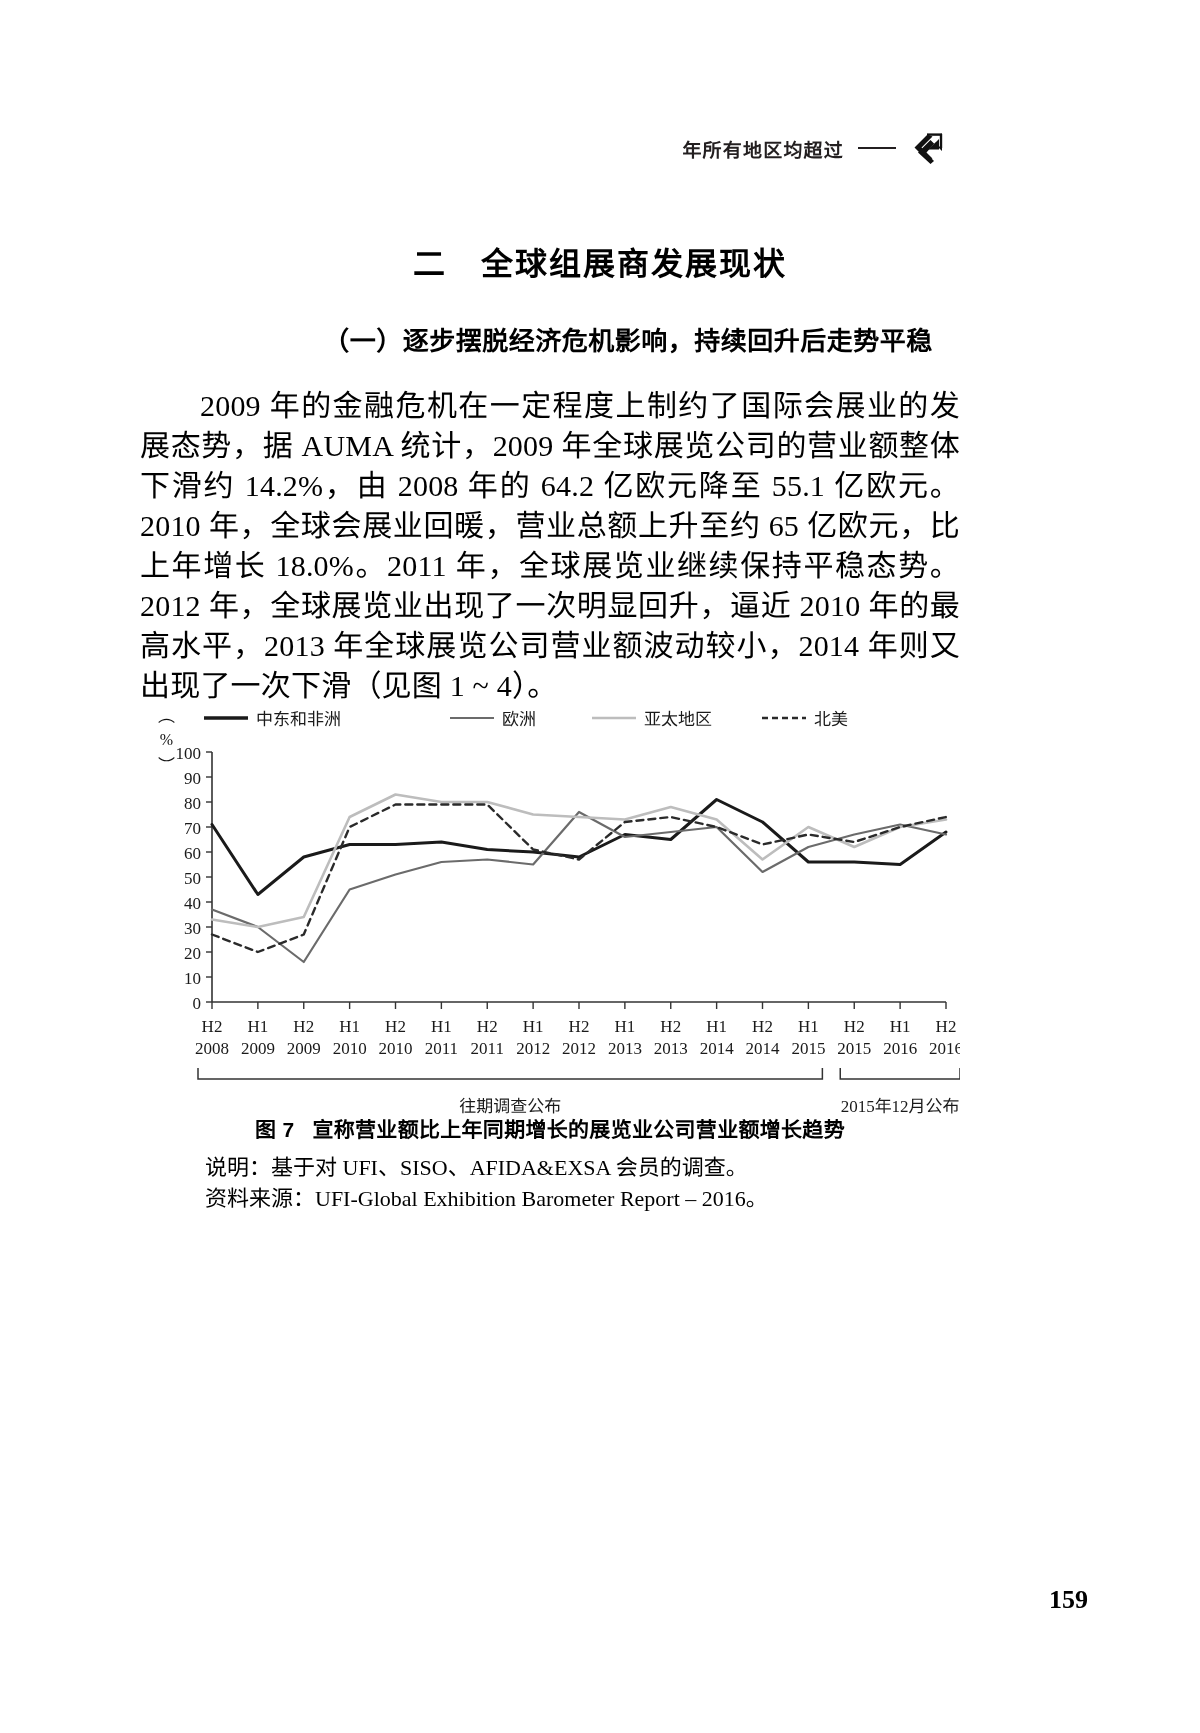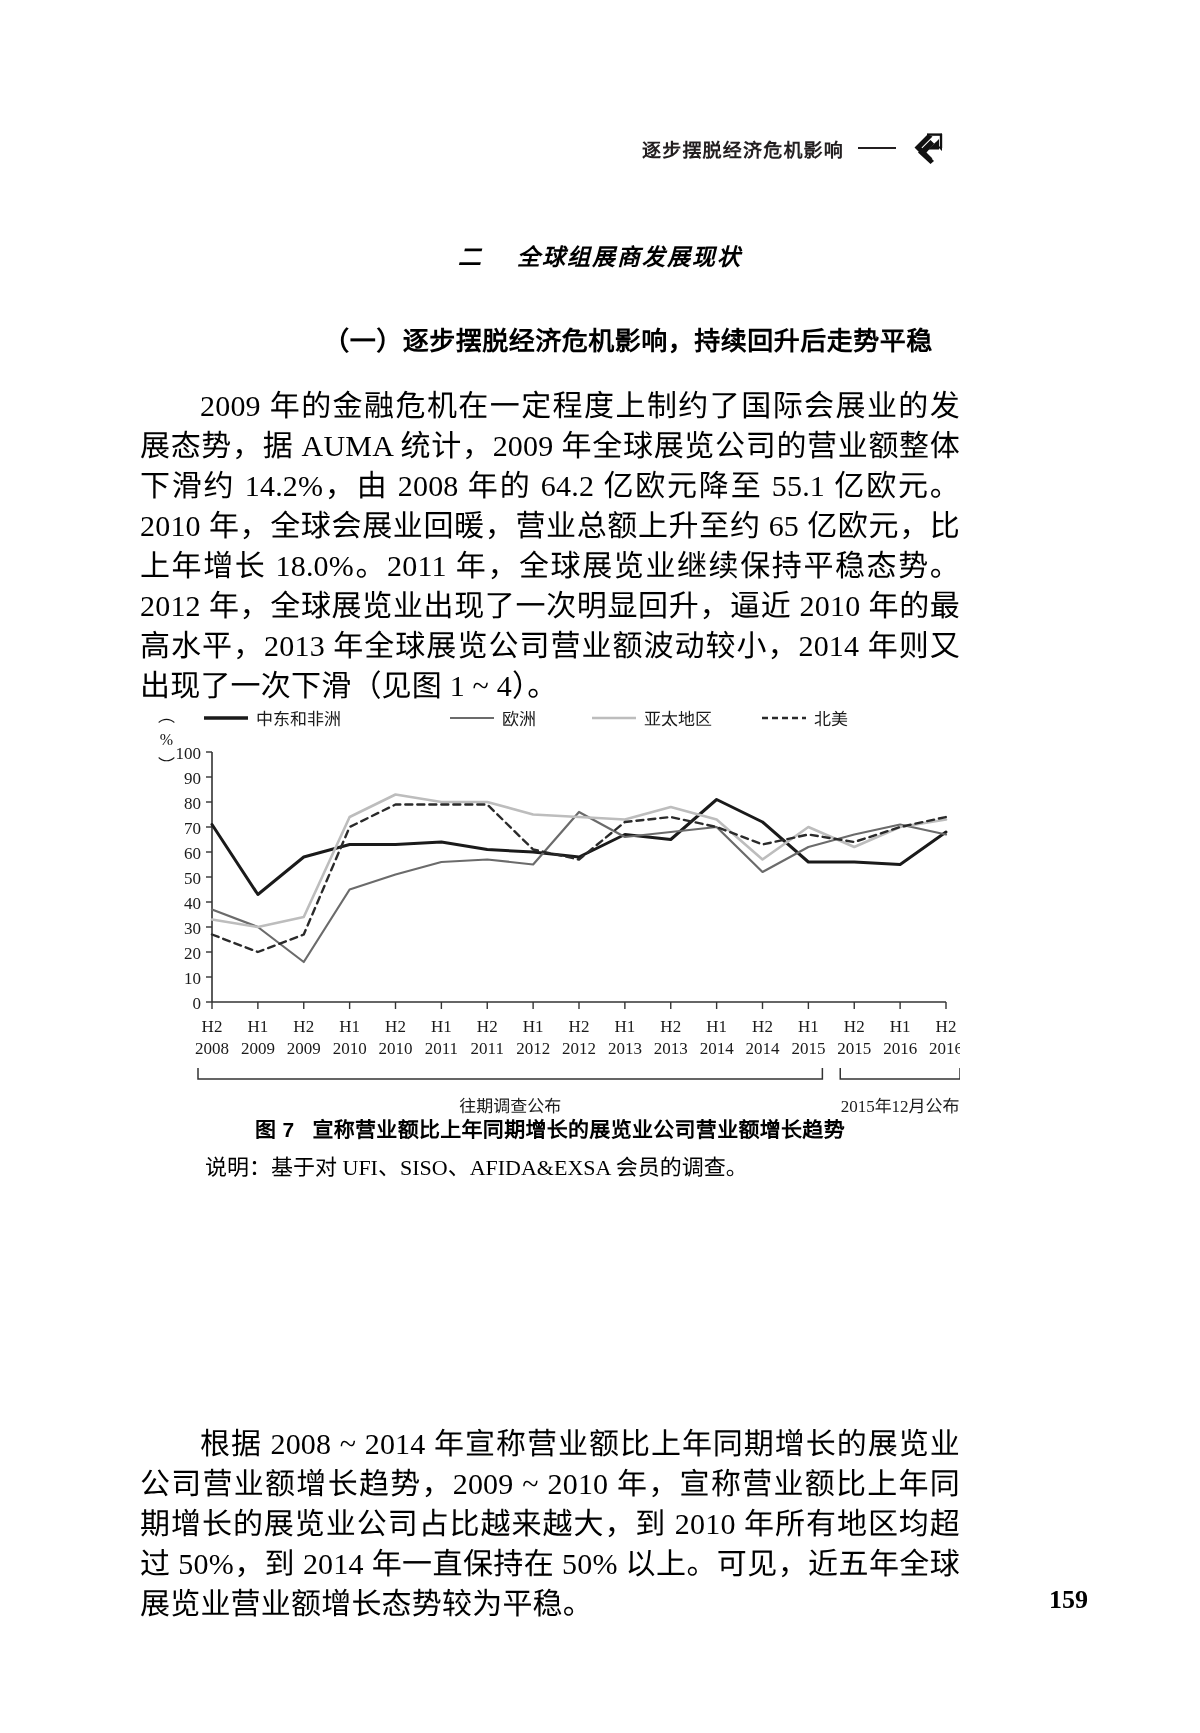--- a/index.html
+++ b/index.html
@@ -63,24 +63,23 @@
   .hdr-logo svg { display:block; }
 
   
   .h-main {
     position: absolute;
     left: 0; top: 238px;
     width: 1200px;
     text-align: center;
     font-family: "Liberation Sans", "DejaVu Sans", sans-serif;
     font-weight: 700;
-    font-size: 23px;
+    font-size: 32px;
     letter-spacing: 2px;
     color: #000;
-    font-style: italic;
   }
   .h-main .num { margin-right: 34px; }
 
   .h-sub {
     position: absolute;
     left: 0; top: 320px;
     width: 1200px;
     text-align: center;
     font-family: "Liberation Serif", "DejaVu Serif", serif;
     font-weight: 700;
@@ -172,21 +171,21 @@
     font-size: 17px;
     fill: #1a1a1a;
   }
 </style>
 </head>
 <body>
 
 <div class="page">
 
   <div class="running-header">
-    <span class="hdr-text">逐步摆脱经济危机影响</span>
+    <span class="hdr-text">年所有地区均超过</span>
     <span class="hdr-rule"></span>
     <span class="hdr-logo">
       <svg viewBox="0 0 40 40" width="40" height="40" aria-hidden="true">
         <path d="M34 5 L34 23 L26.5 15.5 L18 25 L26 33 L22.5 36 L10 24.5 L22.5 12 L27.5 17 L27.5 9 Z" fill="#111111"></path>
         <path d="M33 6 L33 20 L20 7 Z" fill="#ffffff"></path>
         <polyline points="33,6 33,20" fill="none" stroke="#111111" stroke-width="2.4"></polyline>
         <polyline points="19,6.6 33,6.6" fill="none" stroke="#111111" stroke-width="2.4"></polyline>
         <path d="M19.5 6.6 L6.5 19.5 L19.5 32.5 L24.5 30.5 L13.5 19.5 L24.5 8.6 Z" fill="#111111"></path>
         <path d="M31 11 L31 21.5 L20.5 21.5 Z" fill="#111111"></path>
       </svg>
@@ -305,21 +304,19 @@
         </svg>
     </div>
   </div>
 
   <div class="fig-caption">
     <span class="cap-no">图 7</span><span>宣称营业额比上年同期增长的展览业公司营业额增长趋势</span>
   </div>
 
   <div class="fig-notes">
     <div>说明：基于对 UFI、SISO、AFIDA&amp;EXSA 会员的调查。</div>
-  </div>
-
-  <div class="body-block p2">
-    <p>根据 2008 ~ 2014 年宣称营业额比上年同期增长的展览业公司营业额增长趋势，2009 ~ 2010 年，宣称营业额比上年同期增长的展览业公司占比越来越大，到 2010 年所有地区均超过 50%，到 2014 年一直保持在 50% 以上。可见，近五年全球展览业营业额增长态势较为平稳。</p>
-  </div>
+    <div>资料来源：UFI-Global Exhibition Barometer Report – 2016。</div>
+  </div>
+
 
   <div class="page-number">159</div>
 
 </div>
 
 </body></html>

